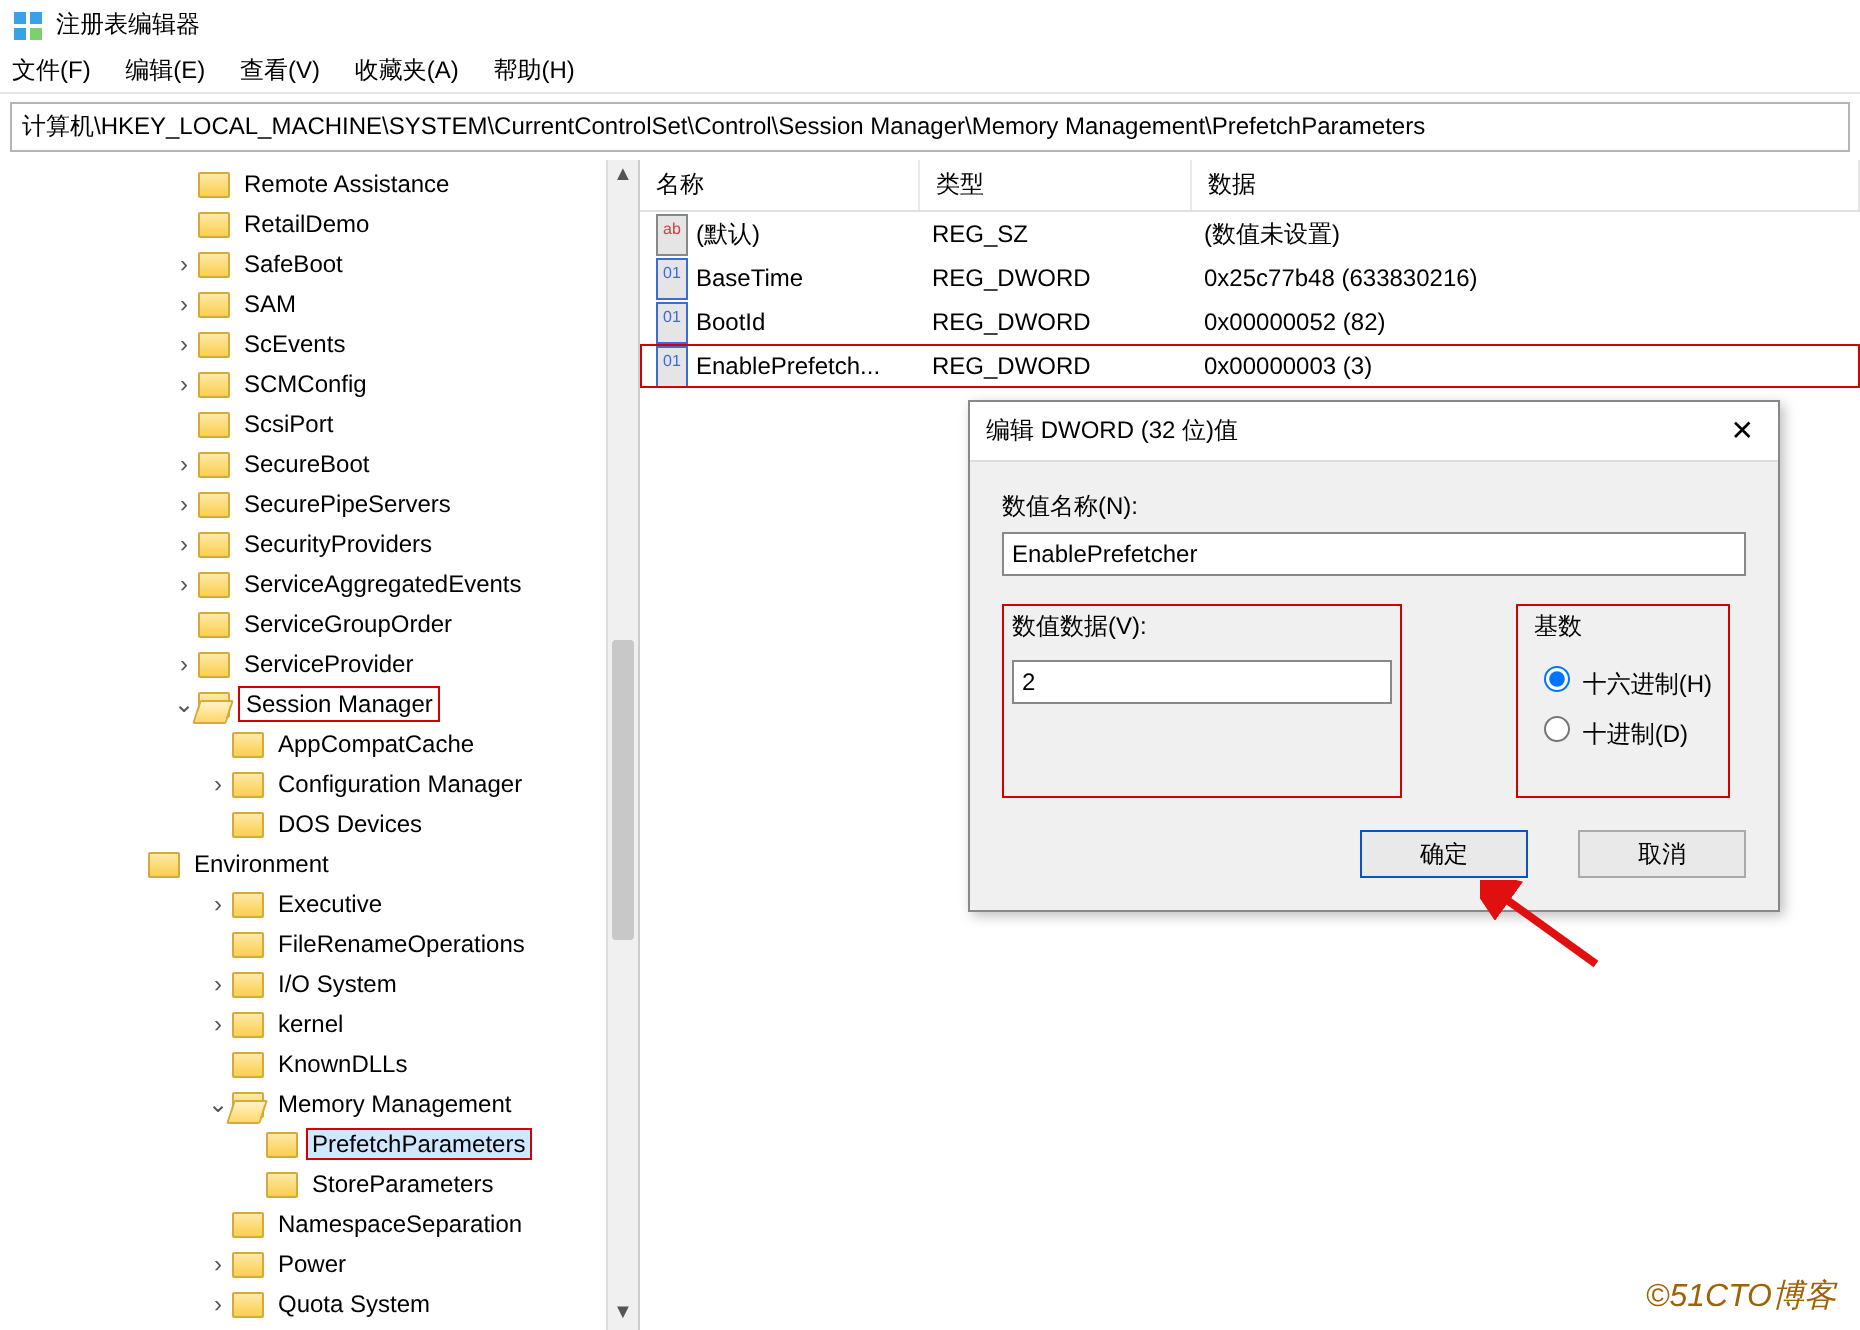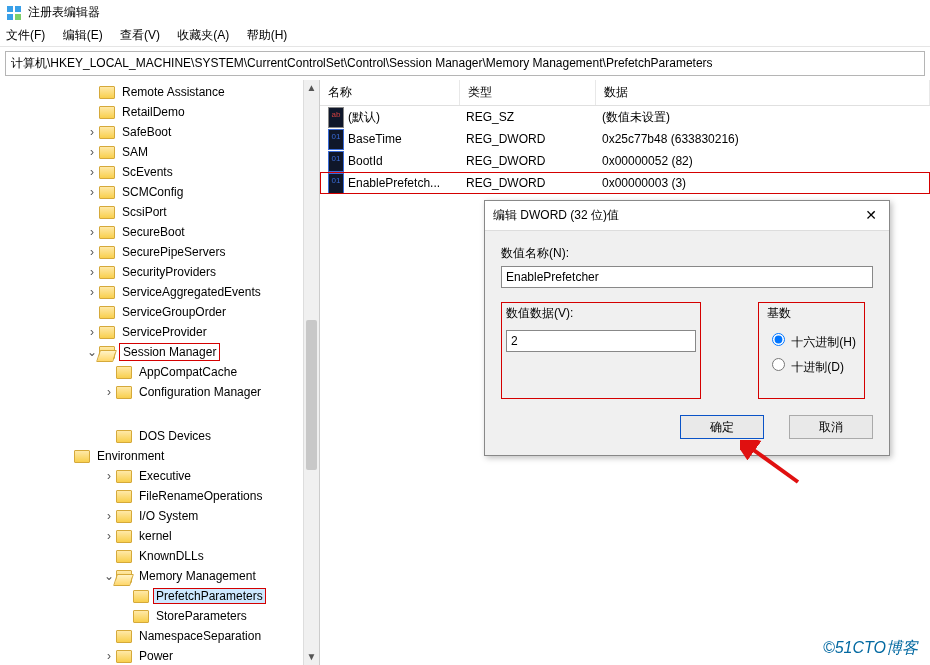--- a/index.html
+++ b/index.html
@@ -16,21 +16,21 @@
   .exp { width:14px; text-align:center; color:#555; font-size:12px; cursor:pointer;}
   .fold { width:16px; height:13px; margin:0 4px 0 0; background:linear-gradient(#ffe9a8,#f8cf4d); border:1px solid #d5a93a; border-radius:1px; position:relative; flex-shrink:0;}
   .fold.open::before{ content:""; position:absolute; left:-2px; top:3px; width:15px; height:10px; background:linear-gradient(#fff3c7,#ffd76a); border:1px solid #d5a93a; border-radius:1px; transform:skewX(-18deg);}
   .node label { cursor:default; padding:1px 3px;}
   .node.sel label { background:#cde8ff; border:1px solid #7ab7e8; padding:0 2px;}
   .redbox { border:1px solid #d40000 !important; padding:0 2px;}
   .list { flex:1; position:relative;}
   .cols { display:flex; border-bottom:1px solid #e0e0e0; font-size:12px;}
   .cols div { padding:4px 8px; border-right:1px solid #e8e8e8;}
   .row { display:flex; align-items:center; height:22px; font-size:12px;}
-  .row .ic { width:16px; height:21px; margin:0 4px 0 8px; border:1px solid #888; background:#0f172a; font-size:8px; text-align:center; line-height:14px; color:#d04040; flex:none;}
+  .row .ic { width:16px; height:21px; margin:0 4px 0 8px; border:1px solid #888; background:#e5e5e5; font-size:8px; text-align:center; line-height:14px; color:#d04040; flex:none;}
   .row .ic.num { border-color:#3a6bd7; color:#3a6bd7;}
   .row .c1{ width:118px; overflow:hidden; white-space:nowrap; text-overflow:ellipsis;}
   .row .c2{ width:136px;}
   .row .c3{ }
   .row.hl { outline:1px solid #d40000; outline-offset:-1px;}
   .dialog { position:absolute; left:484px; top:200px; width:406px; background:#f0f0f0; border:1px solid #888; box-shadow:2px 2px 6px rgba(0,0,0,.25);}
   .dlg-title { background:#fff; border-bottom:1px solid #ddd; display:flex; justify-content:space-between; padding:6px 8px; font-size:12px;}
   .dlg-body { padding:14px 16px 16px 16px; font-size:12px;}
   .dlg-body .lbl { margin-bottom:4px;}
   .dlg-body input[type=text]{ width:100%; padding:3px 4px; border:1px solid #888; font-size:12px; background:#fff;}
@@ -38,21 +38,21 @@
   .dlg-col { display:flex; flex-direction:column;}
   .valwrap { border:1px solid #d40000; padding:2px 4px 6px 4px; width:200px;}
   .valwrap input { width:170px; border:1px solid #0a53c7; background:#fff; padding:3px 4px; margin-top:4px;}
   .radiogrp { margin-left:57px; border:1px solid #d40000; padding:2px 8px 20px 8px;}
   .radiogrp .lbl{ padding:0 0 2px 0;}
   .radiogrp label{ display:block; margin:2px 0;}
   .btnrow { display:flex; justify-content:flex-end; gap:25px; margin-top:16px;}
   .btn { width:84px; height:24px; border:1px solid #aaa; background:#e9e9e9; cursor:pointer; font-size:12px;}
   .btn.primary { border:1.5px solid #0a53c7;}
   .arrow { position:absolute; left:740px; top:440px; pointer-events:none;}
-  .watermark{ position:absolute; right:12px; bottom:6px; color:#0369a1; font-size:16px; font-style:italic;}
+  .watermark{ position:absolute; right:12px; bottom:6px; color:#a16207; font-size:16px; font-style:italic;}
   .close-x{ cursor:pointer; font-size:14px; padding:0 4px;}
   .scrollbar{ position:absolute; right:0; top:0; bottom:0; width:16px; background:#f0f0f0; border-left:1px solid #ddd;}
   .scrollbar .thumb{ position:absolute; left:2px; right:2px; top:240px; height:150px; background:#c8c8c8; border-radius:2px;}
   .scrollbar .arr{ position:absolute; left:0; right:0; height:16px; text-align:center; font-size:10px; color:#555; line-height:16px;}
 </style>
 </head>
 <body>
 
 <div class="titlebar">
   <svg class="app-icon" viewBox="0 0 16 16">
@@ -150,21 +150,21 @@
         <div class="node" style="padding-left: 102px;">
           <span class="exp">&nbsp;</span>
           <span class="fold"></span>
           <label>AppCompatCache</label>
         </div>
         <div class="node" style="padding-left: 102px;">
           <span class="exp">›</span>
           <span class="fold"></span>
           <label>Configuration Manager</label>
         </div>
-        <div class="node" style="padding-left: 102px; margin-top: 24px;">
+        <div class="node" style="padding-left: 102px;">
           <span class="exp">&nbsp;</span>
           <span class="fold"></span>
           <label>DOS Devices</label>
         </div>
         <div class="node" style="padding-left: 60px;">
           <span class="exp">&nbsp;</span>
           <span class="fold"></span>
           <label>Environment</label>
         </div>
         <div class="node" style="padding-left: 102px;">

